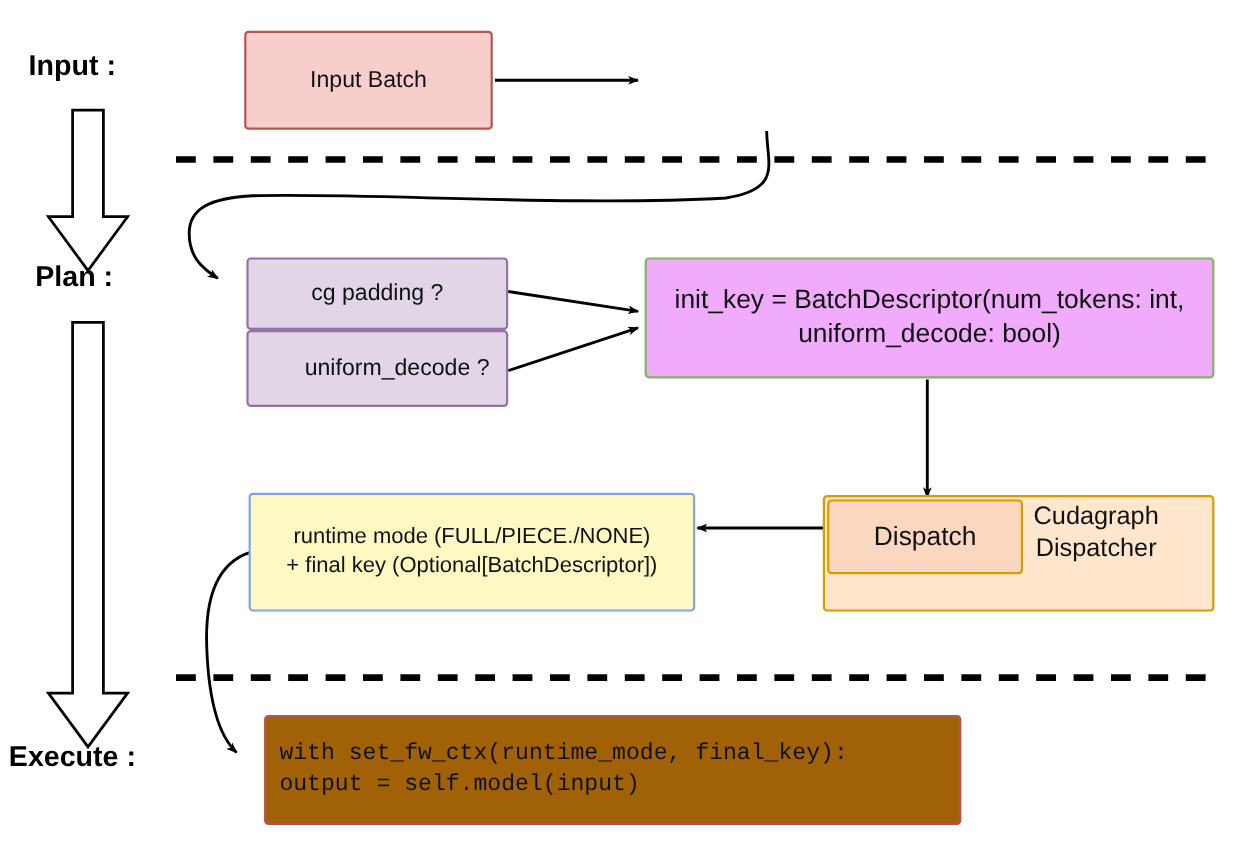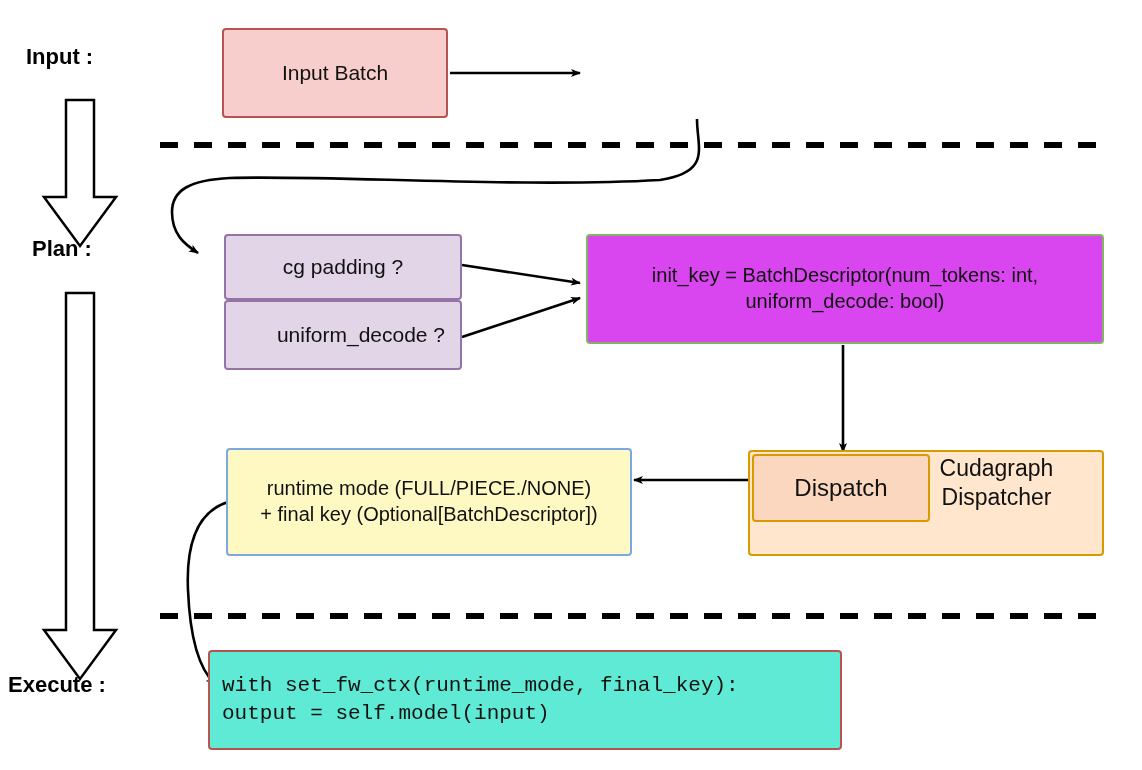--- a/index.html
+++ b/index.html
@@ -20,21 +20,21 @@
     left: 0;
     top: 0;
     width: 1142px;
     height: 770px;
     pointer-events: none;
   }
   .stage-label {
     position: absolute;
     font-family: "Liberation Sans", sans-serif;
     font-weight: bold;
-    font-size: 22px;
+    font-size: 26px;
     color: #000000;
     white-space: nowrap;
   }
   .node {
     position: absolute;
     box-sizing: border-box;
     border-radius: 4px;
     border-width: 2px;
     border-style: solid;
     display: flex;
@@ -123,21 +123,21 @@
               background:#e1d5e7; border-color:#9673a6;margin-top:20px;">
     <span class="node-inner-label">cg padding ?</span>
   </div>
 
   <div class="node" id="node-uniform-decode" style="left:224px; top:300px; width:238px; height:70px;
               background:#e1d5e7; border-color:#9673a6;padding-left:44px;">
     <span class="node-inner-label">uniform_decode ?</span>
   </div>
 
   <div class="node" id="node-init-key" style="left:586px; top:234px; width:518px; height:110px;
-              background:#d946ef; border-color:#82b366; font-size:20px;">
+              background:#f0abfc; border-color:#82b366; font-size:24px;">
     <span class="node-inner-label">init_key = BatchDescriptor(num_tokens: int,
 uniform_decode: bool)</span>
   </div>
 
   <div class="node" id="node-cudagraph-dispatcher" style="left:748px; top:450px; width:356px; height:106px;
               background:#ffe6cc; border-color:#d79b00;">
     <span class="node-inner-label" id="cudagraph-dispatcher-label">Cudagraph
 Dispatcher</span>
   </div>
 
@@ -145,19 +145,19 @@
               background:#fad7be; border-color:#d79b00; font-size:24px;">
     <span class="node-inner-label">Dispatch</span>
   </div>
 
   <div class="node" id="node-runtime-mode" style="left:226px; top:448px; width:406px; height:108px;
               background:#fef9c3; border-color:#7ea6e0; font-size:20px;">
     <span class="node-inner-label">runtime mode (FULL/PIECE./NONE)
 + final key (Optional[BatchDescriptor])</span>
   </div>
 
-  <div class="node code" id="node-execute-code" style="left:208px; top:650px; width:634px; height:100px;
-              background:#5eead4; border-color:#b85450;">
+  <div class="node code" id="node-execute-code" style="left:240px; top:650px; width:634px; height:100px;
+              background:#a16207; border-color:#b85450;">
     <span class="node-inner-label">with set_fw_ctx(runtime_mode, final_key):
     output = self.model(input)</span>
   </div>
 
 </div>
 
 </body></html>

